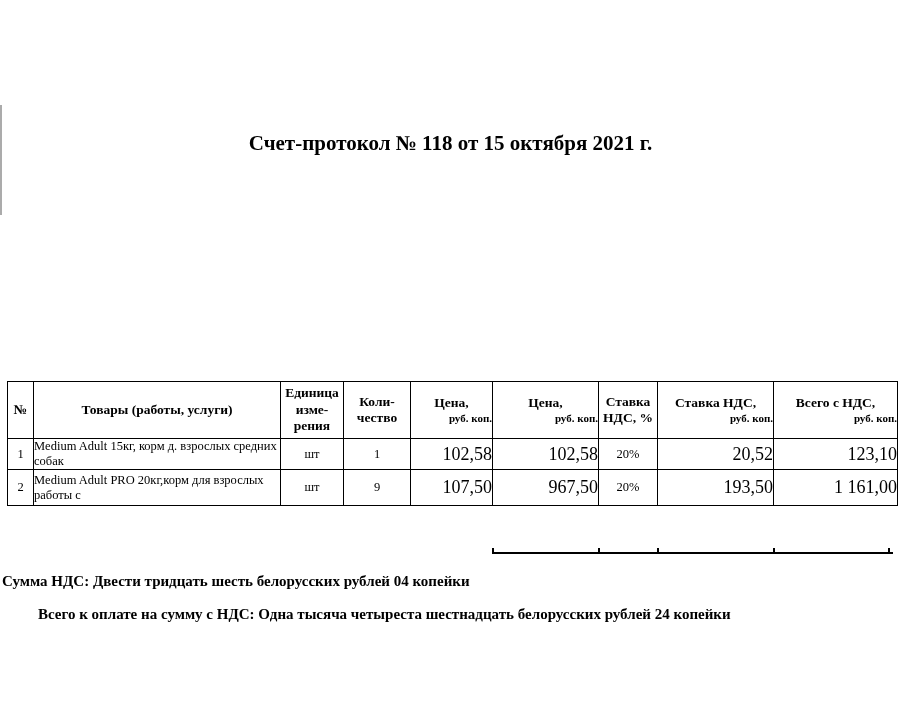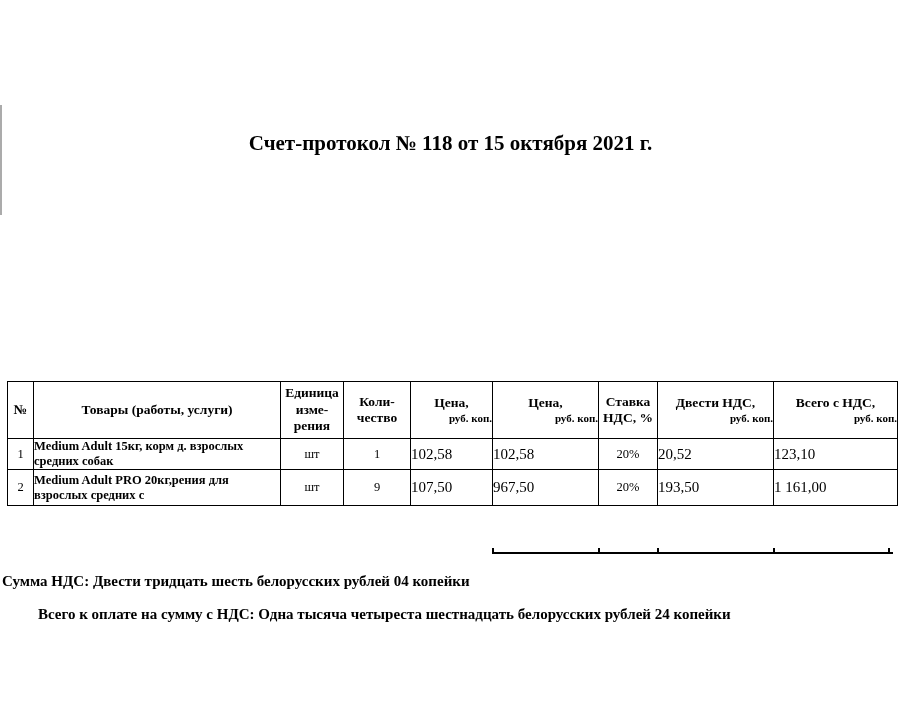--- a/index.html
+++ b/index.html
@@ -60,28 +60,27 @@
     text-align: center;
   }
   th .hs {
     display: block;
     font-weight: bold;
     font-size: 11px;
     line-height: 1.2;
     text-align: right;
   }
   td.c  { text-align: center; vertical-align: middle; font-size: 12.5px; }
-  td.r  {  vertical-align: middle; font-size: 15px; padding-right: 4px; }
+  td.r  { text-align: right;  vertical-align: middle; font-size: 18px; padding-right: 4px; }
   td.name {
     text-align: left;
     vertical-align: middle;
     font-size: 12.5px;
     line-height: 1.18;
     padding: 0 2px;
-    font-weight: bold;
   }
   .cutline {
     position: absolute;
     top: 552px;
     left: 492px;
     width: 401px;
     height: 2px;
     background: #000;
   }
   .cutline i {
@@ -157,21 +156,21 @@
         <th>
             <span class="hl">Цена,</span>
             <span class="hs">руб. коп.</span>
           </th>
         <th>
             <span class="hl">Ставка
 НДС, %</span>
             <span class="hs"></span>
           </th>
         <th>
-            <span class="hl">Двести НДС,</span>
+            <span class="hl">Ставка НДС,</span>
             <span class="hs">руб. коп.</span>
           </th>
         <th>
             <span class="hl">Всего с НДС,</span>
             <span class="hs">руб. коп.</span>
           </th>
       </tr>
     </thead>
     <tbody>
       <tr class="r1">
@@ -180,21 +179,21 @@
         <td class="c">шт</td>
         <td class="c">1</td>
         <td class="r">102,58</td>
         <td class="r">102,58</td>
         <td class="c">20%</td>
         <td class="r">20,52</td>
         <td class="r">123,10</td>
       </tr>
       <tr class="r2">
         <td class="c">2</td>
-        <td class="name">Medium Adult PRO 20кг,рения для взрослых средних с</td>
+        <td class="name">Medium Adult PRO 20кг,корм для взрослых работы с</td>
         <td class="c">шт</td>
         <td class="c">9</td>
         <td class="r">107,50</td>
         <td class="r">967,50</td>
         <td class="c">20%</td>
         <td class="r">193,50</td>
         <td class="r">1 161,00</td>
       </tr>
     </tbody>
   </table>

